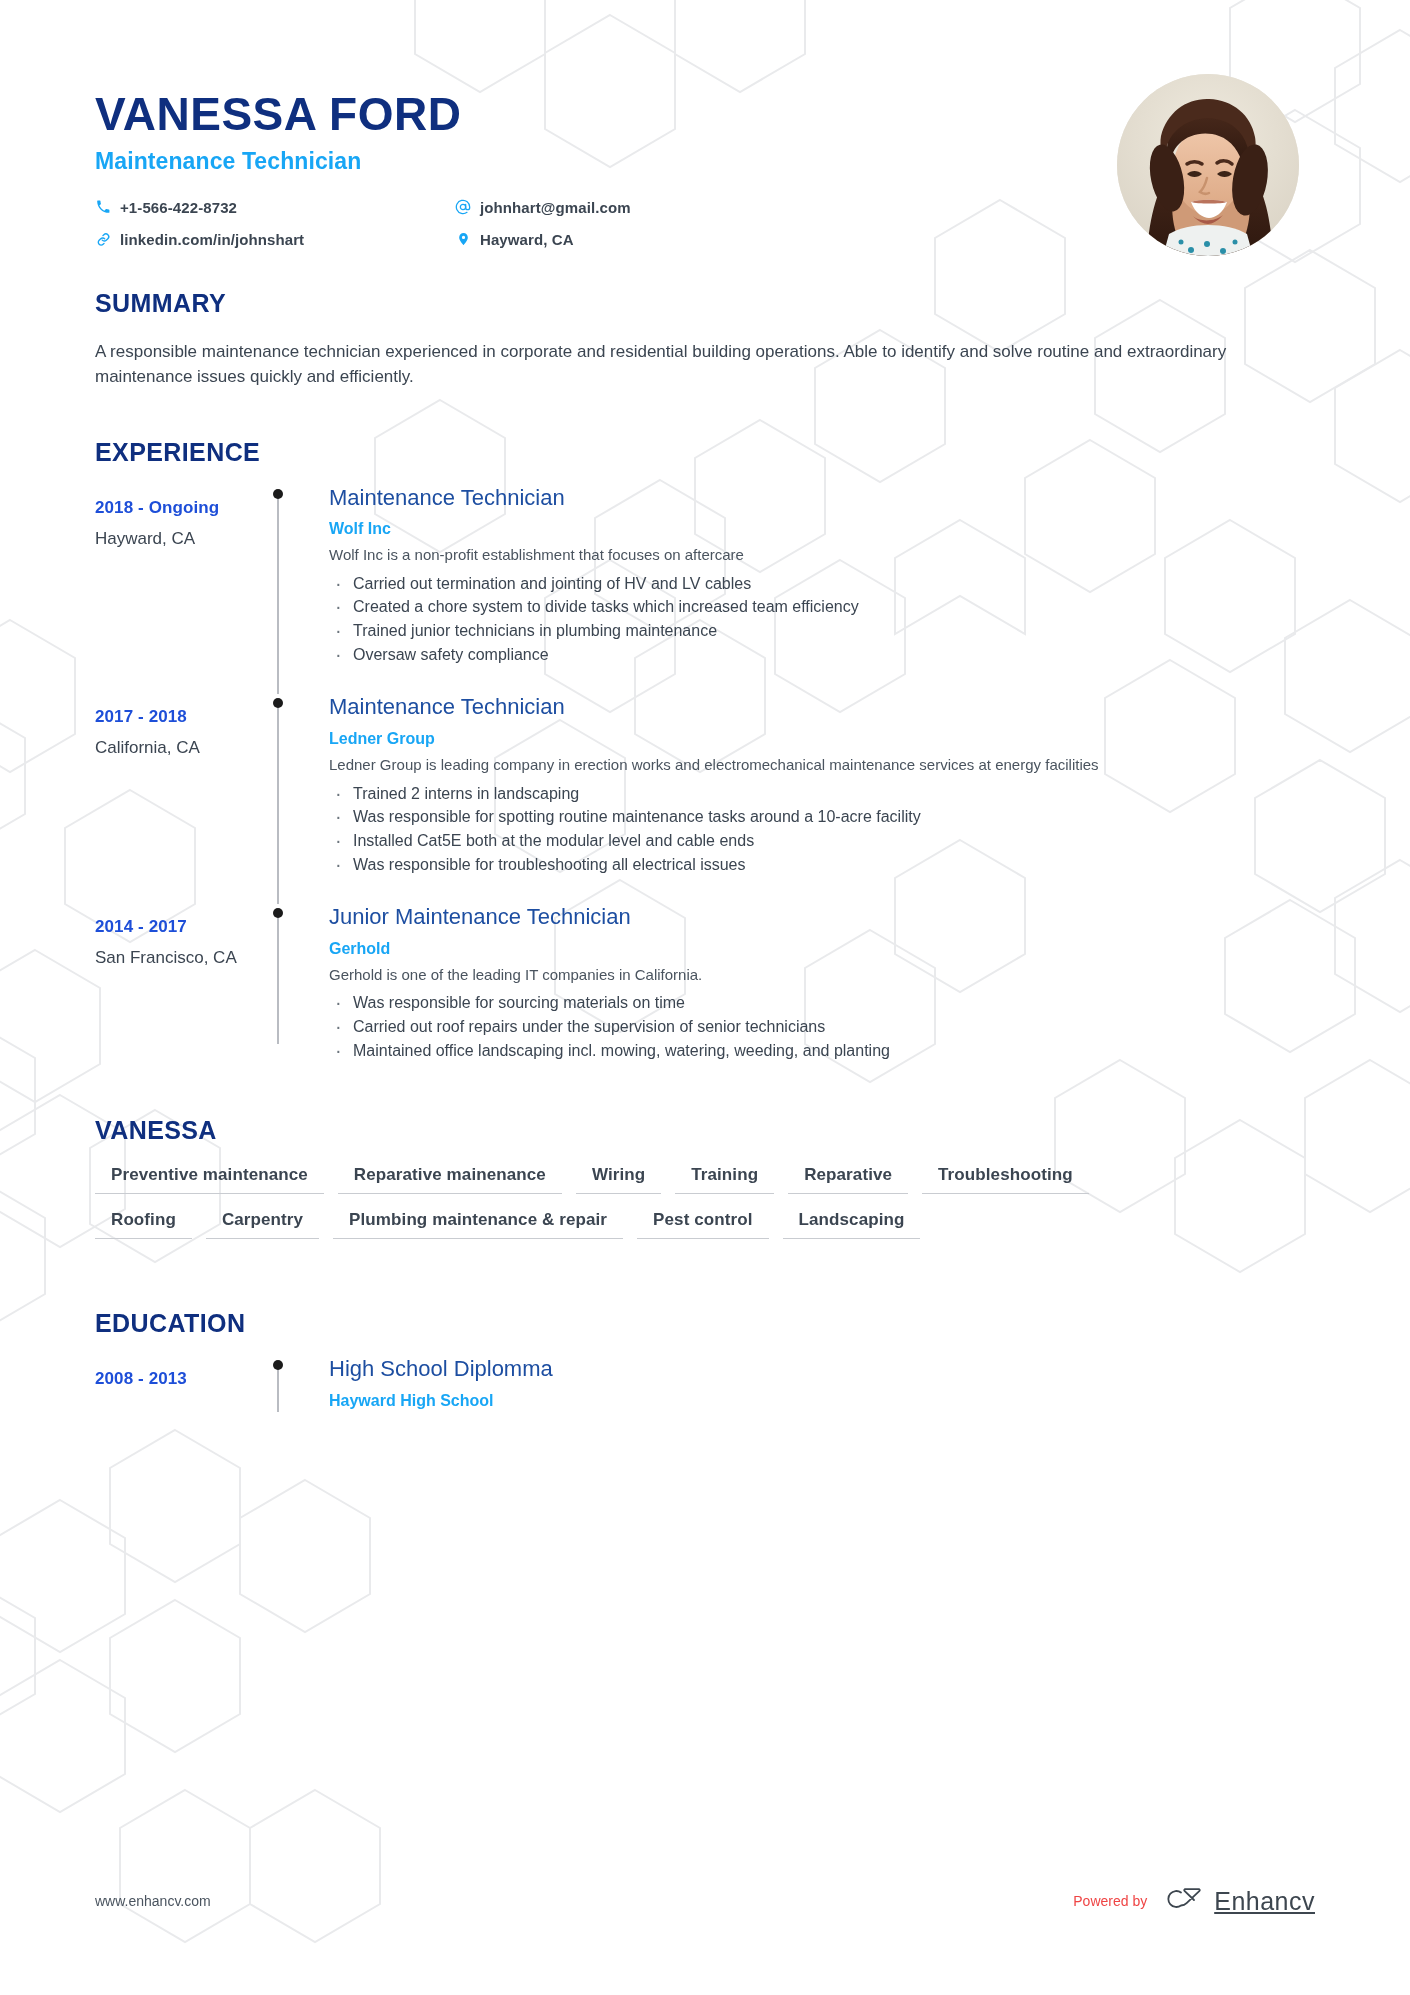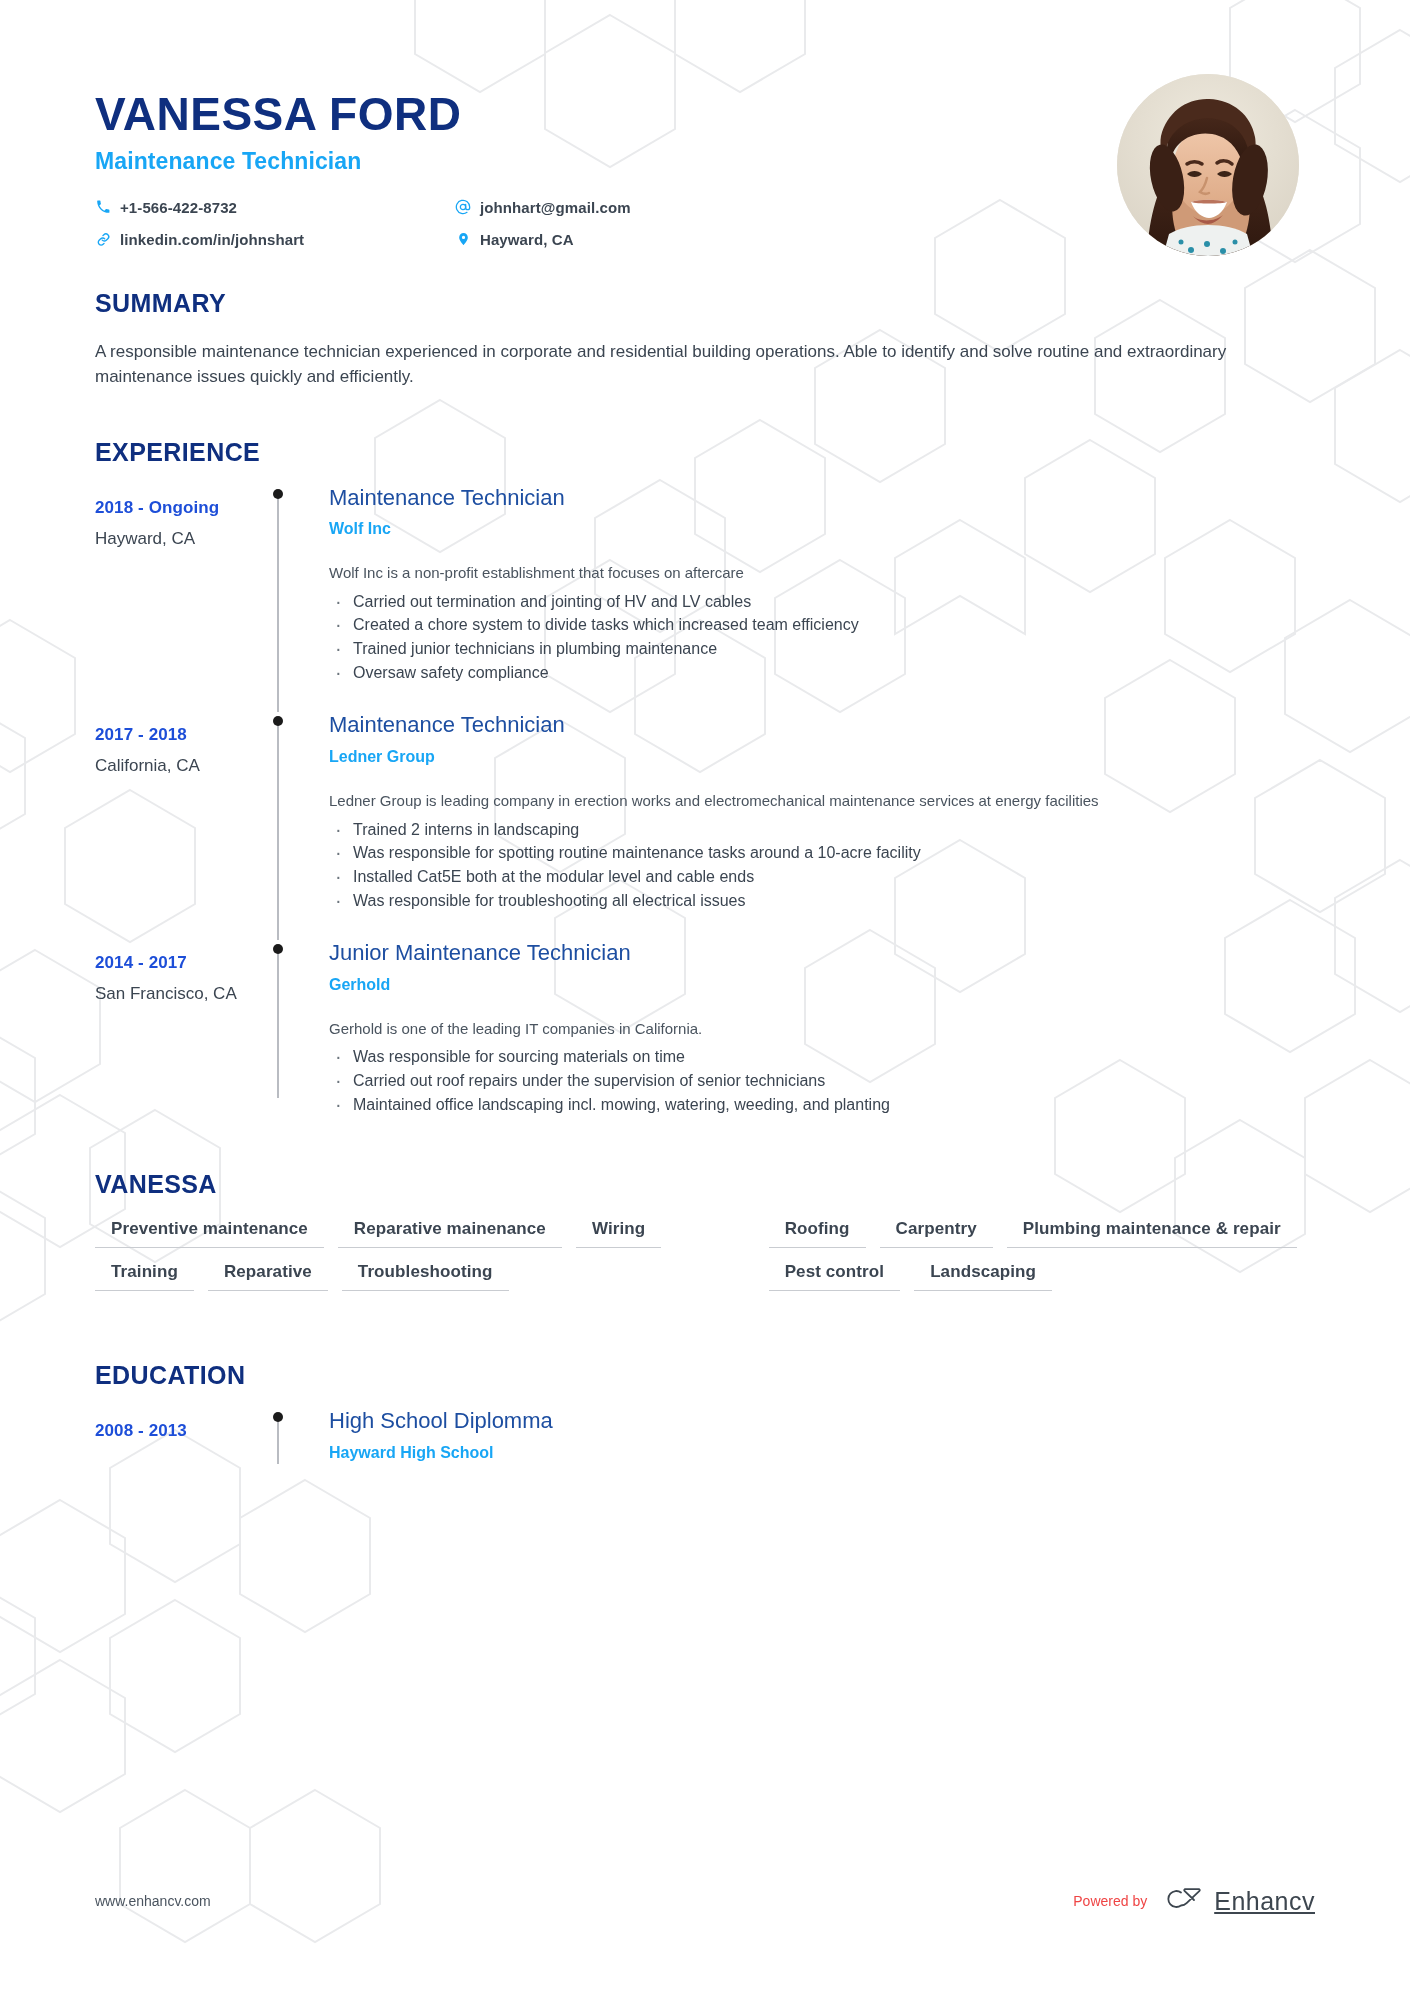--- a/index.html
+++ b/index.html
@@ -152,21 +152,21 @@
   }
   .entry-company {
     font-size:16px;
     font-weight:bold;
     color:#18a6f5;
     margin-top:9px;
   }
   .entry-desc {
     font-size:15px;
     color:#4a545f;
-    margin-top:24px;
+    margin-top:6px;
     line-height:1.45;
     max-width:1000px;
   }
   .bullets { margin-top:6px; list-style:none; }
   .bullets li {
     position:relative;
     padding-left:24px;
     font-size:16px;
     line-height:1.48;
     color:#3b4551;
@@ -176,21 +176,21 @@
     position:absolute;
     left:6px;
     top:-3px;
     font-size:20px;
     color:#6c757d;
   }
 
   
   #skills-section { margin-top:26px; }
   #skills-section .sec-title { margin-bottom:20px; }
-  .skill-rows { display:flex; flex-direction:row; gap:16px; }
+  .skill-rows { display:flex; flex-direction:column; gap:16px; }
   .skill-row { display:flex; flex-wrap:wrap; gap:14px; }
   .skill {
     font-size:17px;
     font-weight:bold;
     color:#3b4551;
     padding:0 16px 8px 16px;
     border-bottom:1.5px solid #c9ccd1;
     white-space:nowrap;
     letter-spacing:0.1px;
   }

